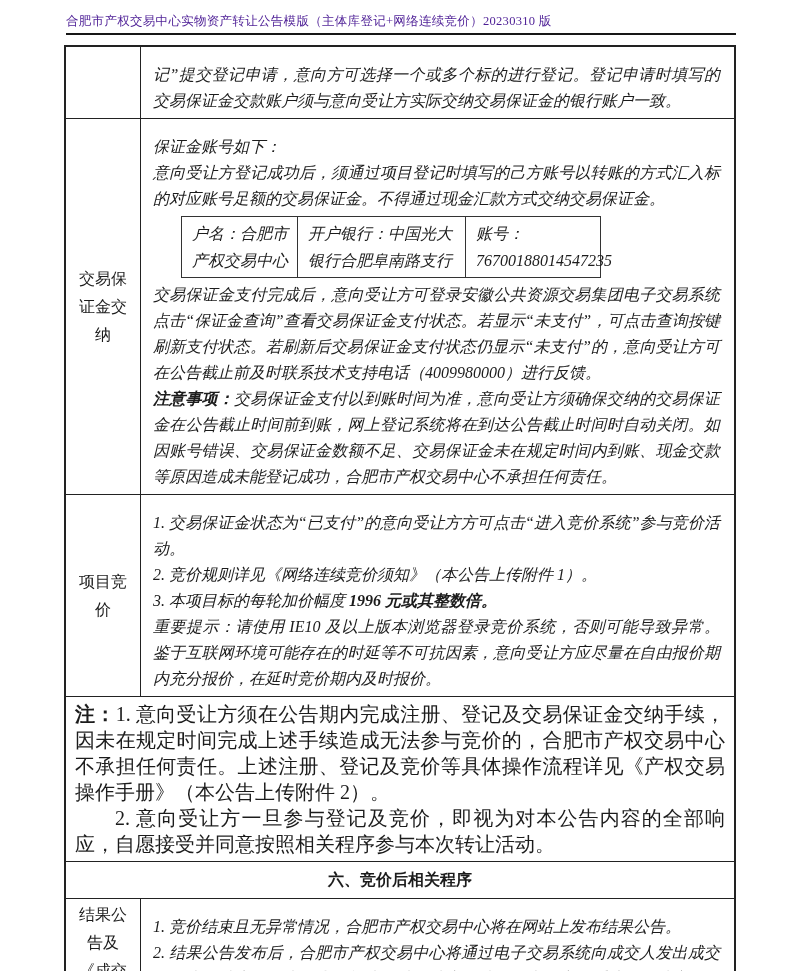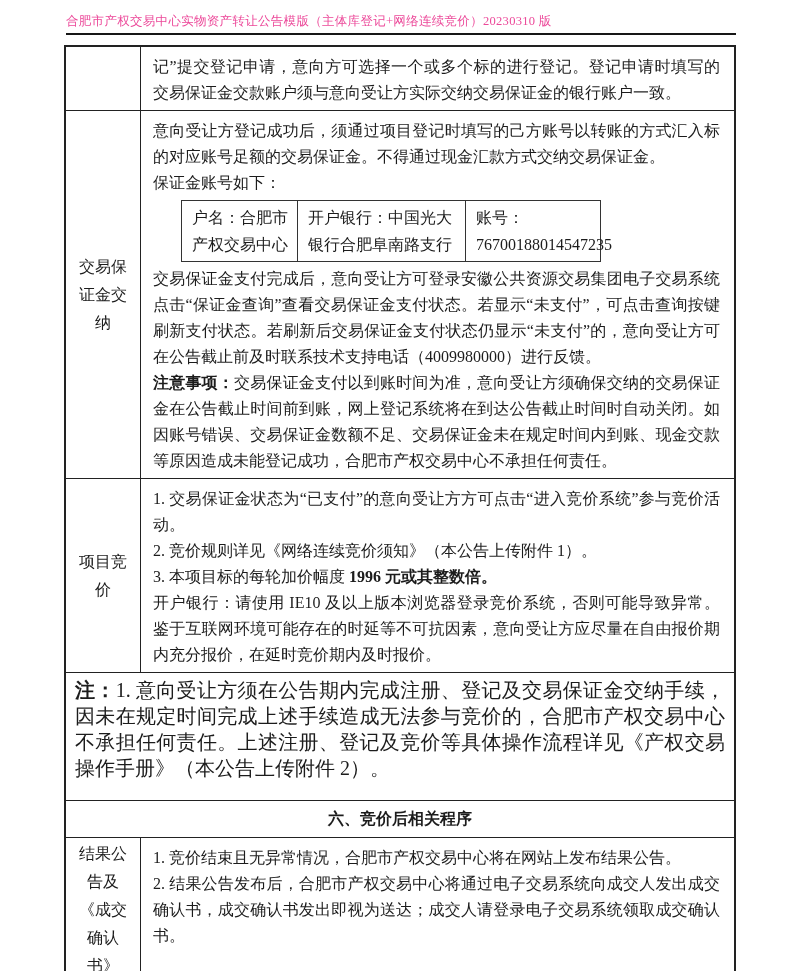--- a/index.html
+++ b/index.html
@@ -14,22 +14,22 @@
   .doc-rule { height:2px; background:#161616; margin-top:4px; }
   .doc-table { width:672px; margin:10px auto 0; border:2px solid #222; }
   .row { display:flex; border-top:1px solid #222; }
   .row:first-child { border-top:none; }
   .cell-label {
     width:75px; flex:0 0 75px; border-right:1px solid #222;
     display:flex; align-items:center; justify-content:center;
     text-align:center; font-size:16px; line-height:28px; padding:2px 8px;
   }
   .cell-content {
-    flex:1 1 auto; min-width:0; padding:7px 14px 4px 12px;
-    font-size:16px; line-height:26px; text-align:justify;
+    flex:1 1 auto; min-width:0; padding:15px 14px 4px 12px;
+    font-size:16px; line-height:26px; text-align:justify;font-style:italic;
   }
   .cell-content p { margin:0; }
   .b { font-weight:bold;margin-top:42px; }
   .indent { text-indent:2em; }
   .row-full { display:block; padding:4px 9px; font-size:20px; line-height:26px; text-align:justify; }
   .row-section { display:block; padding:5px 8px; text-align:center; font-weight:bold; font-size:16px; line-height:26px; }
   .acct-table { display:flex; width:420px; margin:4px 0 4px 28px; border:1px solid #333; }
   .acct-cell { border-right:1px solid #333; padding:3px 6px 3px 10px; font-size:16px; line-height:27px; text-align:left; }
   .acct-holder { width:116px; flex:0 0 116px; }
   .acct-bank { width:168px; flex:0 0 168px; }
@@ -40,60 +40,61 @@
   .mh-r4 { min-height:128px; }
   .mh-r5 { min-height:36px; }
   .mh-r6 { min-height:122px; }
 </style>
 </head>
 <body>
 
 <div class="page">
 
   <div class="doc-header">
-    <div class="doc-title" id="docTitle" style="color: #ec4899;">合肥市产权交易中心实物资产转让公告模版（主体库登记+网络连续竞价）20230310 版</div>
+    <div class="doc-title" id="docTitle" style="color: #4c1d95;">合肥市产权交易中心实物资产转让公告模版（主体库登记+网络连续竞价）20230310 版</div>
     <div class="doc-rule"></div>
   </div>
 
   <div class="doc-table">
 
     <div class="row mh-r1">
       <div class="cell-label"></div>
       <div class="cell-content">
         <p>记”提交登记申请，意向方可选择一个或多个标的进行登记。登记申请时填写的交易保证金交款账户须与意向受让方实际交纳交易保证金的银行账户一致。</p>
       </div>
     </div>
 
     <div class="row mh-r2">
       <div class="cell-label">交易保证金交纳</div>
       <div class="cell-content">
+        <p>保证金账号如下：</p>
         <p>意向受让方登记成功后，须通过项目登记时填写的己方账号以转账的方式汇入标的对应账号足额的交易保证金。不得通过现金汇款方式交纳交易保证金。</p>
-        <p>保证金账号如下：</p>
         <div class="acct-table">
           <div class="acct-cell acct-holder">户名：合肥市产权交易中心</div>
           <div class="acct-cell acct-bank">开户银行：中国光大银行合肥阜南路支行</div>
           <div class="acct-cell acct-number">账号：76700188014547235</div>
         </div>
         <p>交易保证金支付完成后，意向受让方可登录安徽公共资源交易集团电子交易系统点击“保证金查询”查看交易保证金支付状态。若显示“未支付”，可点击查询按键刷新支付状态。若刷新后交易保证金支付状态仍显示“未支付”的，意向受让方可在公告截止前及时联系技术支持电话（4009980000）进行反馈。</p>
         <p><span class="b">注意事项：</span><span>交易保证金支付以到账时间为准，意向受让方须确保交纳的交易保证金在公告截止时间前到账，网上登记系统将在到达公告截止时间时自动关闭。如因账号错误、交易保证金数额不足、交易保证金未在规定时间内到账、现金交款等原因造成未能登记成功，合肥市产权交易中心不承担任何责任。</span></p>
       </div>
     </div>
 
     <div class="row mh-r3">
       <div class="cell-label">项目竞价</div>
       <div class="cell-content">
         <p>1. 交易保证金状态为“已支付”的意向受让方方可点击“进入竞价系统”参与竞价活动。</p>
         <p>2. 竞价规则详见《网络连续竞价须知》（本公告上传附件 1）。</p>
         <p><span>3. 本项目标的每轮加价幅度 </span><span class="b">1996 元或其整数倍。</span></p>
-        <p>开户银行：请使用 IE10 及以上版本浏览器登录竞价系统，否则可能导致异常。鉴于互联网环境可能存在的时延等不可抗因素，意向受让方应尽量在自由报价期内充分报价，在延时竞价期内及时报价。</p>
+        <p>重要提示：请使用 IE10 及以上版本浏览器登录竞价系统，否则可能导致异常。鉴于互联网环境可能存在的时延等不可抗因素，意向受让方应尽量在自由报价期内充分报价，在延时竞价期内及时报价。</p>
       </div>
     </div>
 
     <div class="row row-full mh-r4">
       <p><span class="b">注：</span><span>1. 意向受让方须在公告期内完成注册、登记及交易保证金交纳手续，因未在规定时间完成上述手续造成无法参与竞价的，合肥市产权交易中心不承担任何责任。上述注册、登记及竞价等具体操作流程详见《产权交易操作手册》（本公告上传附件 2）。</span></p>
+      <p class="indent">2. 意向受让方一旦参与登记及竞价，即视为对本公告内容的全部响应，自愿接受并同意按照相关程序参与本次转让活动。</p>
     </div>
 
     <div class="row row-section mh-r5">
       <span>六、竞价后相关程序</span>
     </div>
 
     <div class="row mh-r6">
       <div class="cell-label">结果公告及《成交确认书》</div>
       <div class="cell-content">
         <p>1. 竞价结束且无异常情况，合肥市产权交易中心将在网站上发布结果公告。</p>

